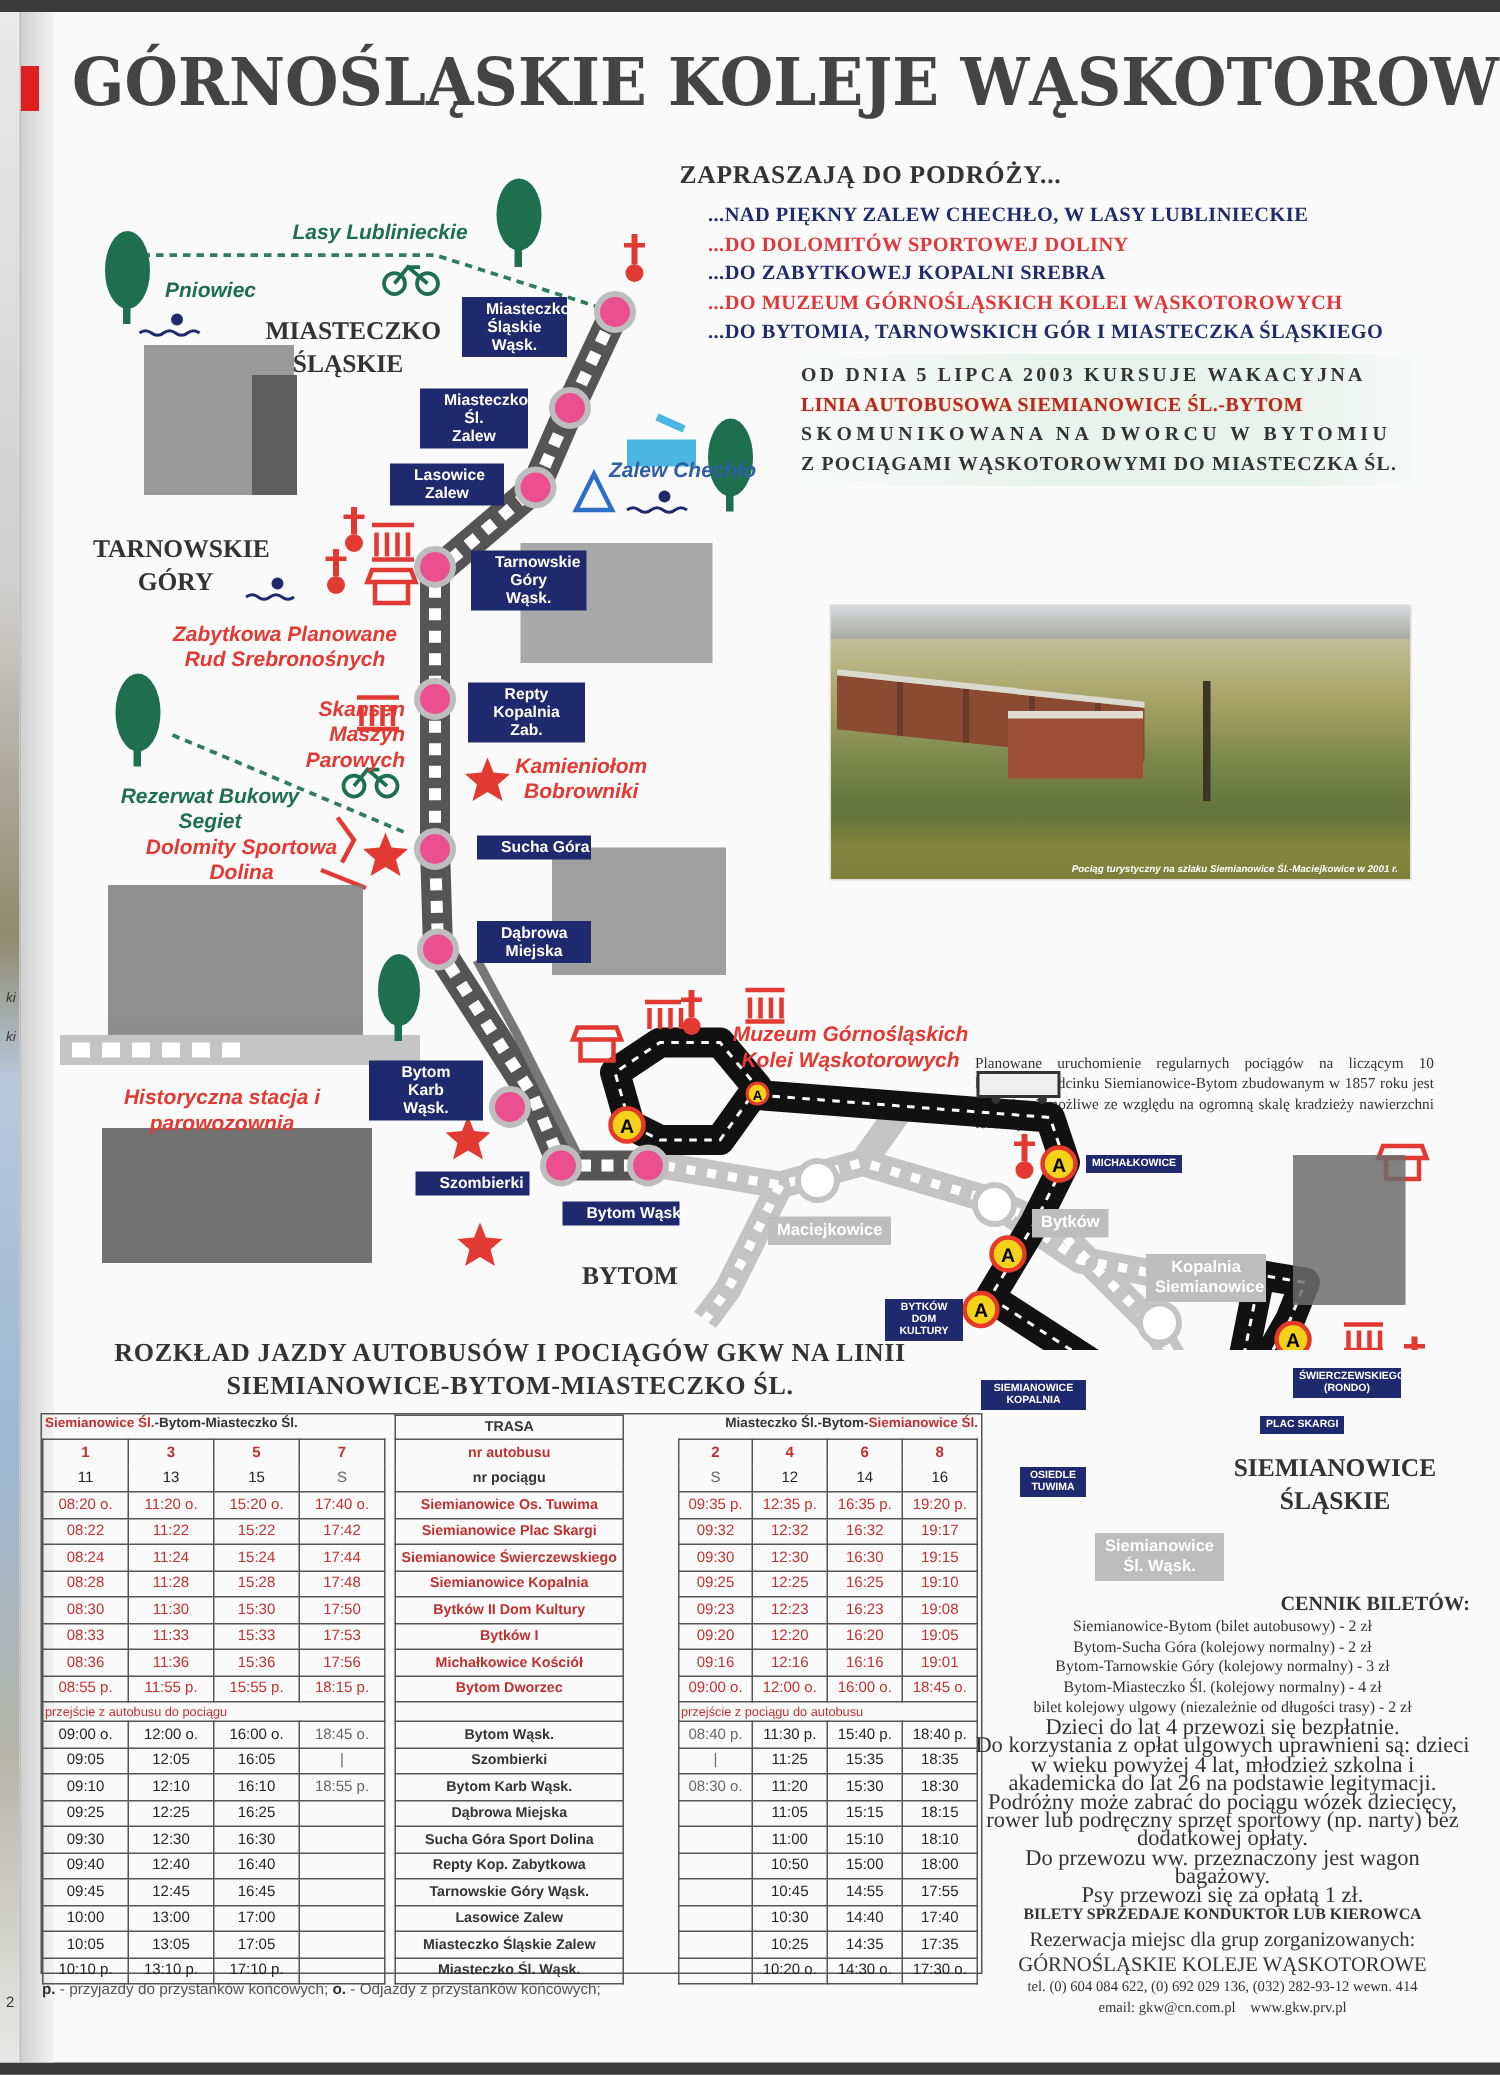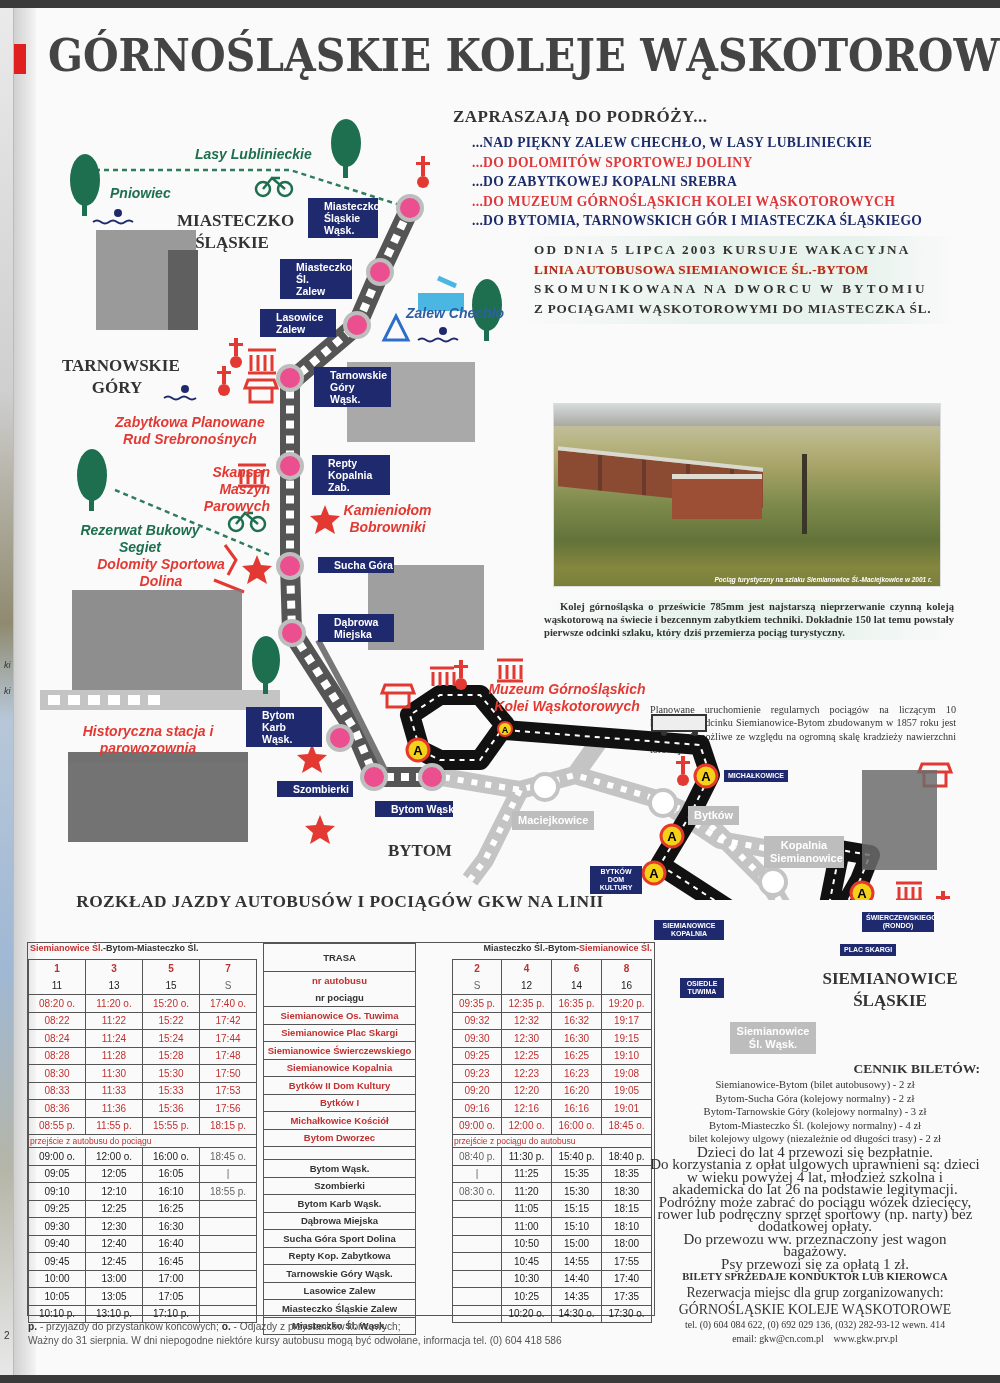--- a/index.html
+++ b/index.html
@@ -31,21 +31,21 @@
   .photo .loco { position: absolute; left: 118px; top: 70px; width: 90px; height: 45px; background: #9c4f34; border-top: 5px solid #e0dcd2; }
   .photo .pole { position: absolute; left: 248px; top: 50px; width: 5px; height: 80px; background: #3a3526; }
   .photo .caption { position: absolute; right: 8px; bottom: 3px; font-size: 6.5px; font-style: italic; color: #fff; font-weight: bold; }
 
   .history { position: absolute; left: 540px; top: 600px; width: 418px; font-family: "Liberation Serif", serif; font-weight: bold; font-size: 10.6px; line-height: 13.2px; color: #333; text-align: justify; background: linear-gradient(90deg, rgba(233,243,238,0), #e9f3ee 30%, #e9f3ee 70%, rgba(233,243,238,0)); padding: 0 4px; }
   .history p { text-indent: 16px; }
   .planned { position: absolute; left: 650px; top: 703px; width: 306px; font-family: "Liberation Serif", serif; font-size: 10.2px; line-height: 13.4px; color: #333; text-align: justify; }
 
   svg.map { position: absolute; left: 0; top: 0; }
   .label { position: absolute; font-family: "Liberation Sans", sans-serif; }
-  .stn { position: absolute; background: #1f2a6e; color: #fff; font-weight: bold; font-size: 10.5px; line-height: 12px; padding: 2px 16px; white-space: nowrap; }
+  .stn { position: absolute; background: #1f2a6e; color: #fff; font-weight: bold; font-size: 10.5px; line-height: 12px; text-align: center; padding: 2px 16px; white-space: nowrap; }
   .stn-sm { position: absolute; background: #1f2a6e; color: #fff; font-weight: bold; font-size: 7px; line-height: 8px; text-align: center; padding: 2px 4px; white-space: nowrap; }
   .stn-grey { position: absolute; background: #bdbdbd; color: #fff; font-weight: bold; font-size: 11px; line-height: 13px; text-align: center; padding: 3px 6px; white-space: nowrap; }
   .green-it { color: #1e6f50; font-style: italic; font-weight: bold; font-size: 14px; }
   .red-it { color: #e23a33; font-style: italic; font-weight: bold; font-size: 14px; line-height: 17px; text-align: center; }
   .blue-it { color: #2f5ea3; font-style: italic; font-weight: bold; font-size: 14px; }
   .town { position: absolute; font-family: "Liberation Serif", serif; font-weight: bold; font-size: 17px; color: #333; text-align: center; line-height: 22px; }
 
   .tt-title { position: absolute; left: 40px; top: 890px; width: 600px; text-align: center; font-family: "Liberation Serif", serif; font-weight: bold; font-size: 17.4px; line-height: 22px; color: #333; letter-spacing: 0.4px; }
   .tt { position: absolute; font-size: 10px; }
   .tt table { border-collapse: collapse; }
@@ -103,21 +103,20 @@
 
 <div class="photo">
   <div class="skyline"></div>
   <div class="train"></div>
   <div class="loco"></div>
   <div class="pole"></div>
   <div class="caption">Pociąg turystyczny na szlaku Siemianowice Śl.-Maciejkowice w 2001 r.</div>
 </div>
 
 <div class="history">
-  <p>Kolej górnośląska o prześwicie 785mm jest najstarszą nieprzerwanie czynną koleją wąskotorową na świecie i bezcennym zabytkiem techniki. Dokładnie 150 lat temu powstały pierwsze odcinki szlaku, który dziś przemierza pociąg turystyczny.</p>
 </div>
 
 <div class="planned">Planowane uruchomienie regularnych pociągów na liczącym 10 kilometrów odcinku Siemianowice-Bytom zbudowanym w 1857 roku jest obecnie niemożliwe ze względu na ogromną skalę kradzieży nawierzchni torowej.</div>
 
 <svg class="map" width="1000" height="900" viewBox="0 0 1000 900">
   <defs>
     <pattern id="ties" width="14" height="14" patternUnits="userSpaceOnUse">
       <rect width="14" height="14" fill="#555"></rect>
       <rect x="3" y="3" width="8" height="8" fill="#fff"></rect>
     </pattern>
@@ -355,20 +354,21 @@
 
 <div class="stn-sm" style="left:724px; top:770px;">MICHAŁKOWICE</div>
 <div class="stn-sm" style="left:590px; top:866px; width:52px; white-space:normal;">BYTKÓW DOM KULTURY</div>
 <div class="stn-sm" style="left:654px; top:920px; width:70px; white-space:normal;">SIEMIANOWICE KOPALNIA</div>
 <div class="stn-sm" style="left:840px; top:944px;">PLAC SKARGI</div>
 <div class="stn-sm" style="left:862px; top:912px; width:72px; white-space:normal;">ŚWIERCZEWSKIEGO (RONDO)</div>
 <div class="stn-sm" style="left:680px; top:978px; width:44px; white-space:normal;">OSIEDLE TUWIMA</div>
 
 <div class="tt-title">
   <div>ROZKŁAD JAZDY AUTOBUSÓW I POCIĄGÓW GKW NA LINII</div>
+  <div>SIEMIANOWICE-BYTOM-MIASTECZKO ŚL.</div>
 </div>
 
 <div class="tt-outer"></div>
 
 <div class="tt" style="left:28px; top:943px;">
   <div class="hdr" style="width:230px; padding-left:2px; font-size:9px; font-weight:bold;"><span class="r">Siemianowice Śl.</span><span>-Bytom-Miasteczko Śl.</span></div>
   <table>
     <tbody>
         <tr>
       <td class="bold" style="width:57px; border-bottom:none;">1</td>
@@ -500,21 +500,21 @@
           <td class="blk gray"></td>
         </tr>
       </tbody>
   </table>
 </div>
 
 <div class="tt route" style="left:263px; top:943px;">
   <table>
     <tbody>
         <tr>
-          <td class="blk bold" style="width:152px; height:28px;">TRASA</td>
+          <td class="blk bold" style="width:152px; height:16px;">TRASA</td>
         </tr>
     <tr>
           <td style="border-bottom:none;">nr autobusu</td>
         </tr>
     <tr>
           <td class="blk" style="border-top:none;">nr pociągu</td>
         </tr>
     </tbody>
       <tbody id="route-bus">
         <tr>
@@ -714,21 +714,20 @@
           <td class="blk">10:20 o.</td>
           <td class="blk">14:30 o.</td>
           <td class="blk">17:30 o.</td>
         </tr>
       </tbody>
   </table>
 </div>
 
 <div class="legend-notes">
   <div><b>p.</b><span> - przyjazdy do przystanków końcowych; </span><b>o.</b><span> - Odjazdy z przystanków końcowych;</span></div>
-  <div>Ważny do 31 sierpnia. W dni niepogodne niektóre kursy autobusu mogą być odwołane, informacja tel. (0) 604 418 586</div>
 </div>
 
 <div class="prices">
   <div class="h">CENNIK BILETÓW:</div>
   <div class="pl">Siemianowice-Bytom (bilet autobusowy) - 2 zł</div>
   <div class="pl">Bytom-Sucha Góra (kolejowy normalny) - 2 zł</div>
   <div class="pl">Bytom-Tarnowskie Góry (kolejowy normalny) - 3 zł</div>
   <div class="pl">Bytom-Miasteczko Śl. (kolejowy normalny) - 4 zł</div>
   <div class="pl">bilet kolejowy ulgowy (niezależnie od długości trasy) - 2 zł</div>
   <div class="sm">Dzieci do lat 4 przewozi się bezpłatnie.</div>

